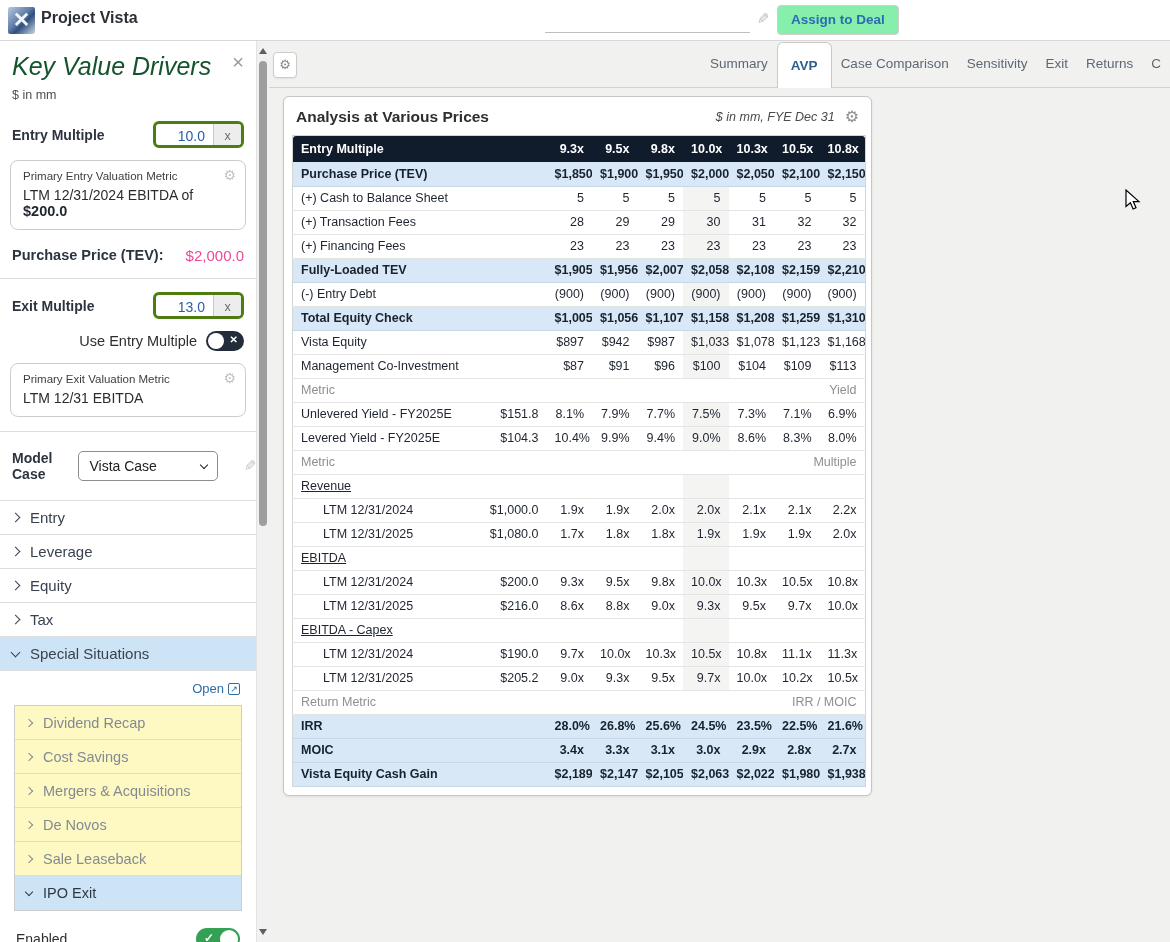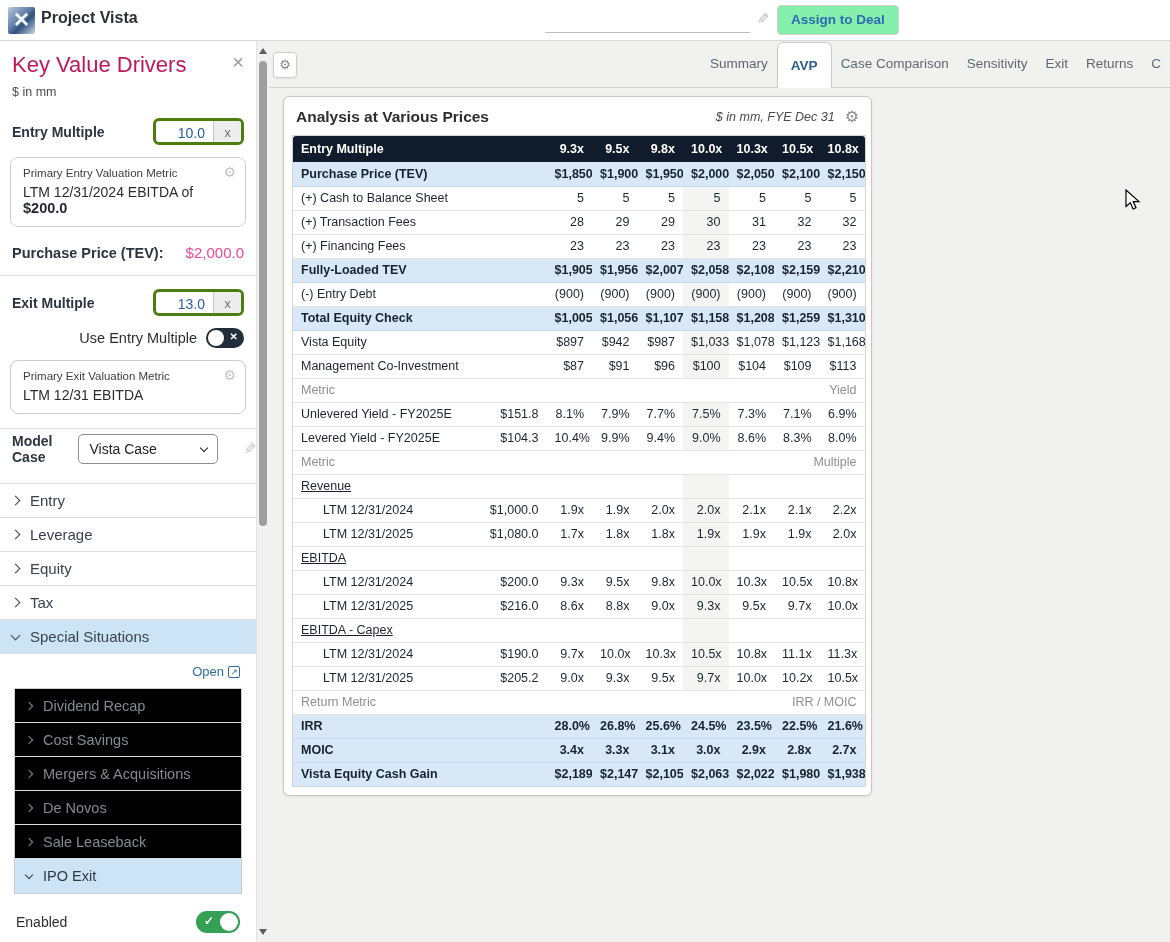--- a/index.html
+++ b/index.html
@@ -13,57 +13,57 @@
           color:#f2f5f9; font-size:21px; font-weight:bold; text-align:center; line-height:26px; }
   .app-title { position:absolute; left:41px; top:9px; font-size:16px; font-weight:600; color:#2b2f35; }
   .name-underline { position:absolute; left:545px; top:32px; width:205px; border-top:1px solid #bdbdbd; }
   .pencil-top { position:absolute; left:757px; top:10px; color:#bdbdbd; font-size:15px; transform:scaleX(-1); }
   .assign-btn { position:absolute; left:777px; top:5px; height:30px; padding:0 13px; background:#86efac;
                 border:1px solid #cfcfcf; border-radius:4px; color:#2b6cb0; font-weight:bold; font-size:13.5px; line-height:27px; cursor:pointer; }
 
   
   .sidebar { position:absolute; left:0; top:41px; width:256px; height:901px; background:#fff; overflow:hidden; }
   .sb-head { display:flex; justify-content:space-between; align-items:flex-start; padding:11px 12px 0; }
-  .sb-title { font-size:22px; color:#be185d; }
+  .sb-title { font-size:25px; color:#14532d;font-style:italic; }
   .sb-close { color:#9a9a9a; font-size:20px; line-height:20px; cursor:pointer; }
   .sb-units { font-size:12.5px; color:#4f4f4f; padding:7px 12px 0; }
   .mult-row { display:flex; justify-content:space-between; align-items:center; margin:19px 12px 0; }
   .mult-label { font-size:14px; font-weight:bold; color:#2c3440; }
   .input-group { display:flex; width:91px; height:27px; border:3px solid #4d7c0f; border-radius:6px; overflow:hidden; background:#fff; }
   .input-val { flex:1; text-align:right; padding:0 8px; font-size:14px; color:#2b5ca8; line-height:25px; }
   .input-suffix { width:28px; background:#ededed; border-left:1px solid #c9c9c9; color:#6d6d6d; font-size:12.5px; text-align:center; line-height:25px; }
   .metric-card { position:relative; margin:12px 10px 0; border:1px solid #ccc; border-radius:8px; padding:9px 12px 10px; background:#fff; }
   .card-title { font-size:11.5px; color:#3e3e3e; }
   .card-text { font-size:14px; color:#2c2c2c; margin-top:5px; }
   .card-text b { font-size:14.5px; color:#1f2630; }
   .card-gear { position:absolute; right:9px; top:6px; color:#c3c3c3; font-size:14px; cursor:pointer; }
-  .pp-row { display:flex; justify-content:space-between; align-items:center; margin:17px 12px 0; }
+  .pp-row { display:flex; justify-content:space-between; align-items:flex-start; margin:17px 12px 0; }
   .pp-label { font-size:14.5px; font-weight:bold; color:#2c3440; }
   .pp-value { font-size:15px; color:#ec4899; }
   .divider { border-top:1px solid #ddd; margin-top:14px; }
   .toggle-row { display:flex; justify-content:flex-end; align-items:center; gap:9px; margin:12px 12px 0; font-size:14.5px; color:#2e2e2e; }
   .toggle-off { position:relative; width:38px; height:20px; background:#222c3a; border-radius:10px; cursor:pointer; }
   .toggle-off .knob { position:absolute; left:2px; top:2px; width:16px; height:16px; background:#fff; border-radius:50%; }
   .toggle-off .xg { position:absolute; right:6px; top:3px; color:#fff; font-size:10px; font-weight:bold; }
-  .model-row { display:flex; align-items:center; gap:26px; margin:4px 12px 0; }
+  .model-row { display:flex; align-items:center; gap:26px; margin:18px 12px 0; }
   .model-label { font-size:14px; font-weight:bold; color:#2c3440; }
   .select { flex:0 0 140px; display:flex; justify-content:space-between; align-items:center; height:30px; border:1px solid #8d8d8d; border-radius:5px; padding:0 10px; font-size:14px; color:#222; background:#fff; cursor:pointer; }
   .pencil-sb { color:#c5c5c5; font-size:15px; transform:scaleX(-1); }
 
   .chev { display:inline-block; width:7px; height:7px; border-right:1.6px solid currentColor; border-bottom:1.6px solid currentColor; transform:rotate(-45deg); flex:0 0 auto; }
   .chev.down { transform:rotate(45deg); margin-top:-3px; }
   .chev.sm { width:6px; height:6px; }
 
   .acc-list { margin-top:18px; border-bottom:1px solid #ddd; }
   .acc-row { height:34px; display:flex; align-items:center; gap:11px; padding:0 12px; border-top:1px solid #ddd; font-size:15px; color:#39434f; cursor:pointer; background:#fff; }
   .acc-row.active { background:#cde4f6; }
   .open-row { text-align:right; margin:10px 16px 0; font-size:13px; color:#2e6da4; }
   .open-link { cursor:pointer; display:inline-flex; align-items:center; gap:4px; }
   .ext-icon { display:inline-block; width:12px; height:12px; border:1.2px solid #2e6da4; border-radius:2px; font-size:9px; line-height:10px; text-align:center; }
-  .sub-list { margin:9px 14px 0; border:1px solid #ccc; background:#000000; }
+  .sub-list { margin:9px 14px 0; border:1px solid #ccc; background:#fef9c3; }
   .sub-row { height:34px; display:flex; align-items:center; gap:11px; padding:0 11px; border-bottom:1px solid #ddd; font-size:14.5px; color:#838a92; cursor:pointer; }
   .sub-row:last-child { border-bottom:none; }
   .sub-row.active { background:#cde4f6; color:#2f3944; }
   .enabled-row { display:flex; justify-content:space-between; align-items:center; margin:17px 16px 0; font-size:14px; color:#2e2e2e; }
   .toggle-on { position:relative; width:44px; height:22px; background:#33a053; border-radius:11px; cursor:pointer; }
   .toggle-on .check { position:absolute; left:8px; top:3px; color:#fff; font-size:12px; font-weight:bold; }
   .toggle-on .knob { position:absolute; right:2px; top:2px; width:18px; height:18px; background:#fff; border-radius:50%; }
 
   
   .sb-scroll { position:absolute; left:256px; top:41px; width:13px; height:901px; background:#f1f1f1; border-left:1px solid #e3e3e3; }

